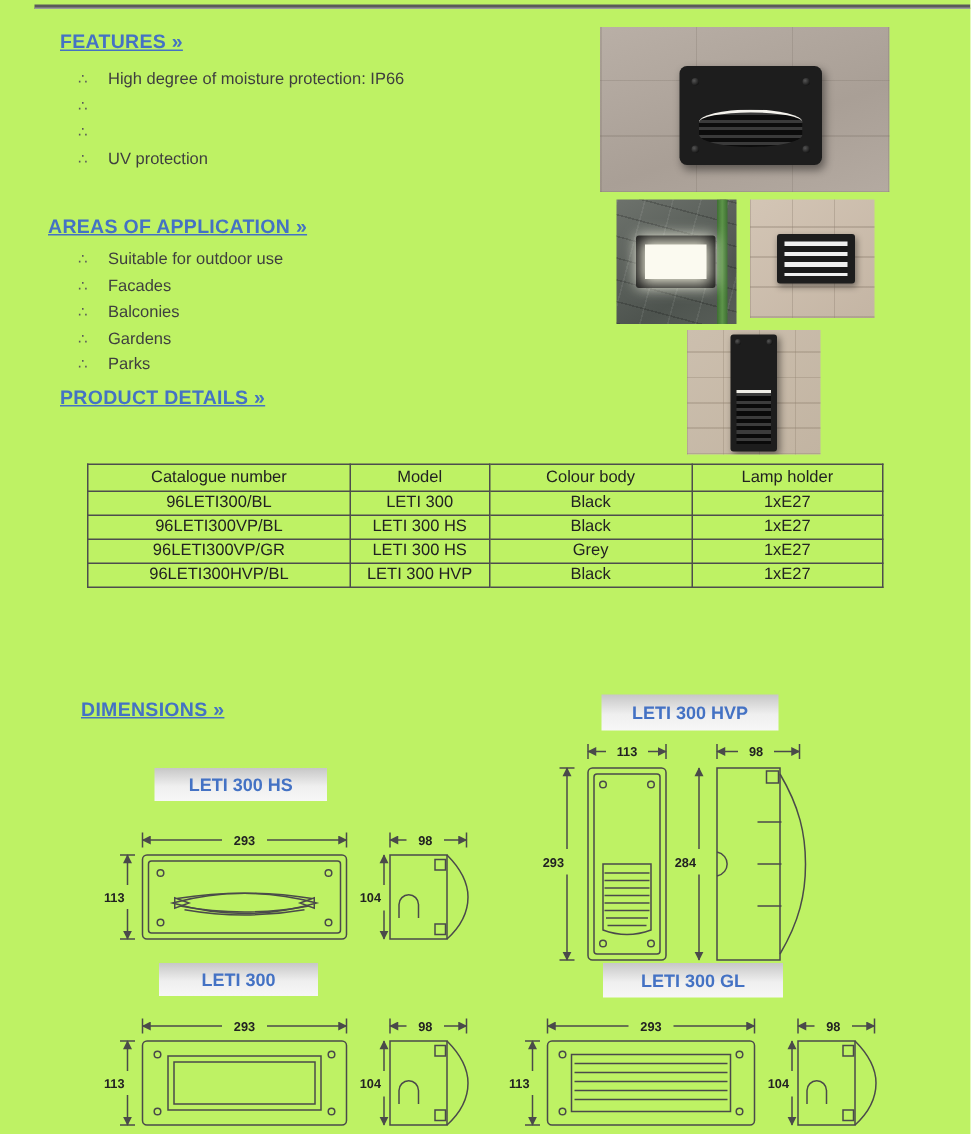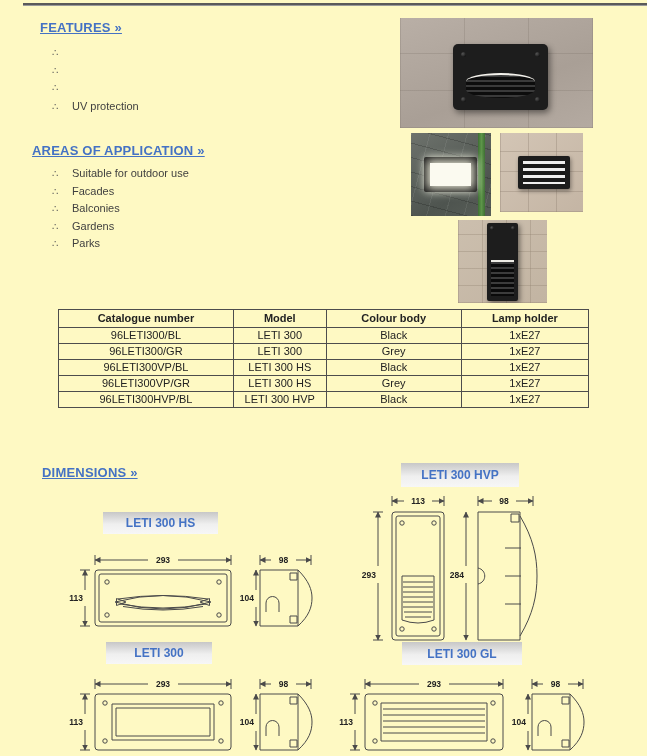--- a/index.html
+++ b/index.html
@@ -1,41 +1,41 @@
 <!DOCTYPE html>
 <html><head>
 <meta charset="utf-8">
 <style>
   * { margin:0; padding:0; box-sizing:border-box; }
   html,body { background:#fff; }
   body { font-family:"Liberation Sans", sans-serif; color:#3d3d3d; }
-  .page { position:relative; width:647px; height:756px; background:#fef9c3; overflow:hidden; }
+  .page { position:relative; width:647px; height:756px; background:#bef264; overflow:hidden; }
 
   .top-rule { position:absolute; left:23px; right:0; top:3px; height:3px;
               background:#5a5a5a; border-bottom:1px solid #9a9a9a; }
 
   .hlink { position:absolute; font-size:13px; font-weight:bold; letter-spacing:.2px;
            color:#4472c4; text-decoration:underline; cursor:pointer; }
   #h-features { left:40px; top:20px; }
   #h-areas    { left:32px; top:143px; }
   #h-product  { left:40px; top:257px; }
-  #h-dims     { left:42px; top:465px; }
+  #h-dims     { left:54px; top:465px; }
 
   .blist { position:absolute; font-size:11px; color:#3f3f3f; }
   #features-list { left:52px; top:47px; }
   #areas-list    { left:52px; top:167px; }
   .li { display:flex; align-items:baseline; height:17.5px; }
   .blt { width:20px; color:#595959; font-size:10px; }
 
   
   .spec-table { position:absolute; left:58px; top:309px; width:531px;
                 border-collapse:collapse; font-size:11px; color:#222; }
   .spec-table th, .spec-table td { border:1px solid #4d4d4d; text-align:center;
                 padding:1px 2px; line-height:13px; }
-  .spec-table th { font-weight:bold; padding:2px 2px; }
+  .spec-table th { font-weight:normal; padding:2px 2px; }
   col.c1{width:33%} col.c2{width:17.5%} col.c3{width:25.5%} col.c4{width:24%}
 
   
   .photo { position:absolute; overflow:hidden; }
   #photo-top       { left:400px; top:18px;  width:193px; height:110px;
     background:
       repeating-linear-gradient(90deg, rgba(120,110,100,.25) 0 1px, transparent 1px 64px),
       repeating-linear-gradient(0deg, rgba(120,110,100,.25) 0 1px, transparent 1px 37px),
       linear-gradient(160deg,#b9afa6,#a99f96 60%,#b4aaa1); }
   #photo-mid-left  { left:411px; top:133px; width:80px;  height:83px;
@@ -102,20 +102,21 @@
 </head>
 <body>
 
 <div class="page">
   <div class="top-rule"></div>
 
   <div id="h-features" class="hlink">FEATURES »</div>
   <div id="features-list" class="blist">
       <div class="li">
         <span class="blt">∴</span>
+        <span>High degree of moisture protection: IP66</span>
       </div>
       <div class="li">
         <span class="blt">∴</span>
       </div>
       <div class="li">
         <span class="blt">∴</span>
       </div>
       <div class="li">
         <span class="blt">∴</span>
         <span>UV protection</span>
@@ -139,20 +140,21 @@
       <div class="li">
         <span class="blt">∴</span>
         <span>Gardens</span>
       </div>
       <div class="li">
         <span class="blt">∴</span>
         <span>Parks</span>
       </div>
     </div>
 
+  <div id="h-product" class="hlink">PRODUCT DETAILS »</div>
 
   <table class="spec-table">
     <colgroup>
         <col class="c1">
         <col class="c2">
         <col class="c3">
         <col class="c4">
       </colgroup>
     <thead>
         <tr id="spec-head-row">
@@ -160,26 +162,20 @@
           <th>Model</th>
           <th>Colour body</th>
           <th>Lamp holder</th>
         </tr>
       </thead>
     <tbody id="spec-body">
         <tr>
           <td>96LETI300/BL</td>
           <td>LETI 300</td>
           <td>Black</td>
-          <td>1xE27</td>
-        </tr>
-        <tr>
-          <td>96LETI300/GR</td>
-          <td>LETI 300</td>
-          <td>Grey</td>
           <td>1xE27</td>
         </tr>
         <tr>
           <td>96LETI300VP/BL</td>
           <td>LETI 300 HS</td>
           <td>Black</td>
           <td>1xE27</td>
         </tr>
         <tr>
           <td>96LETI300VP/GR</td>

